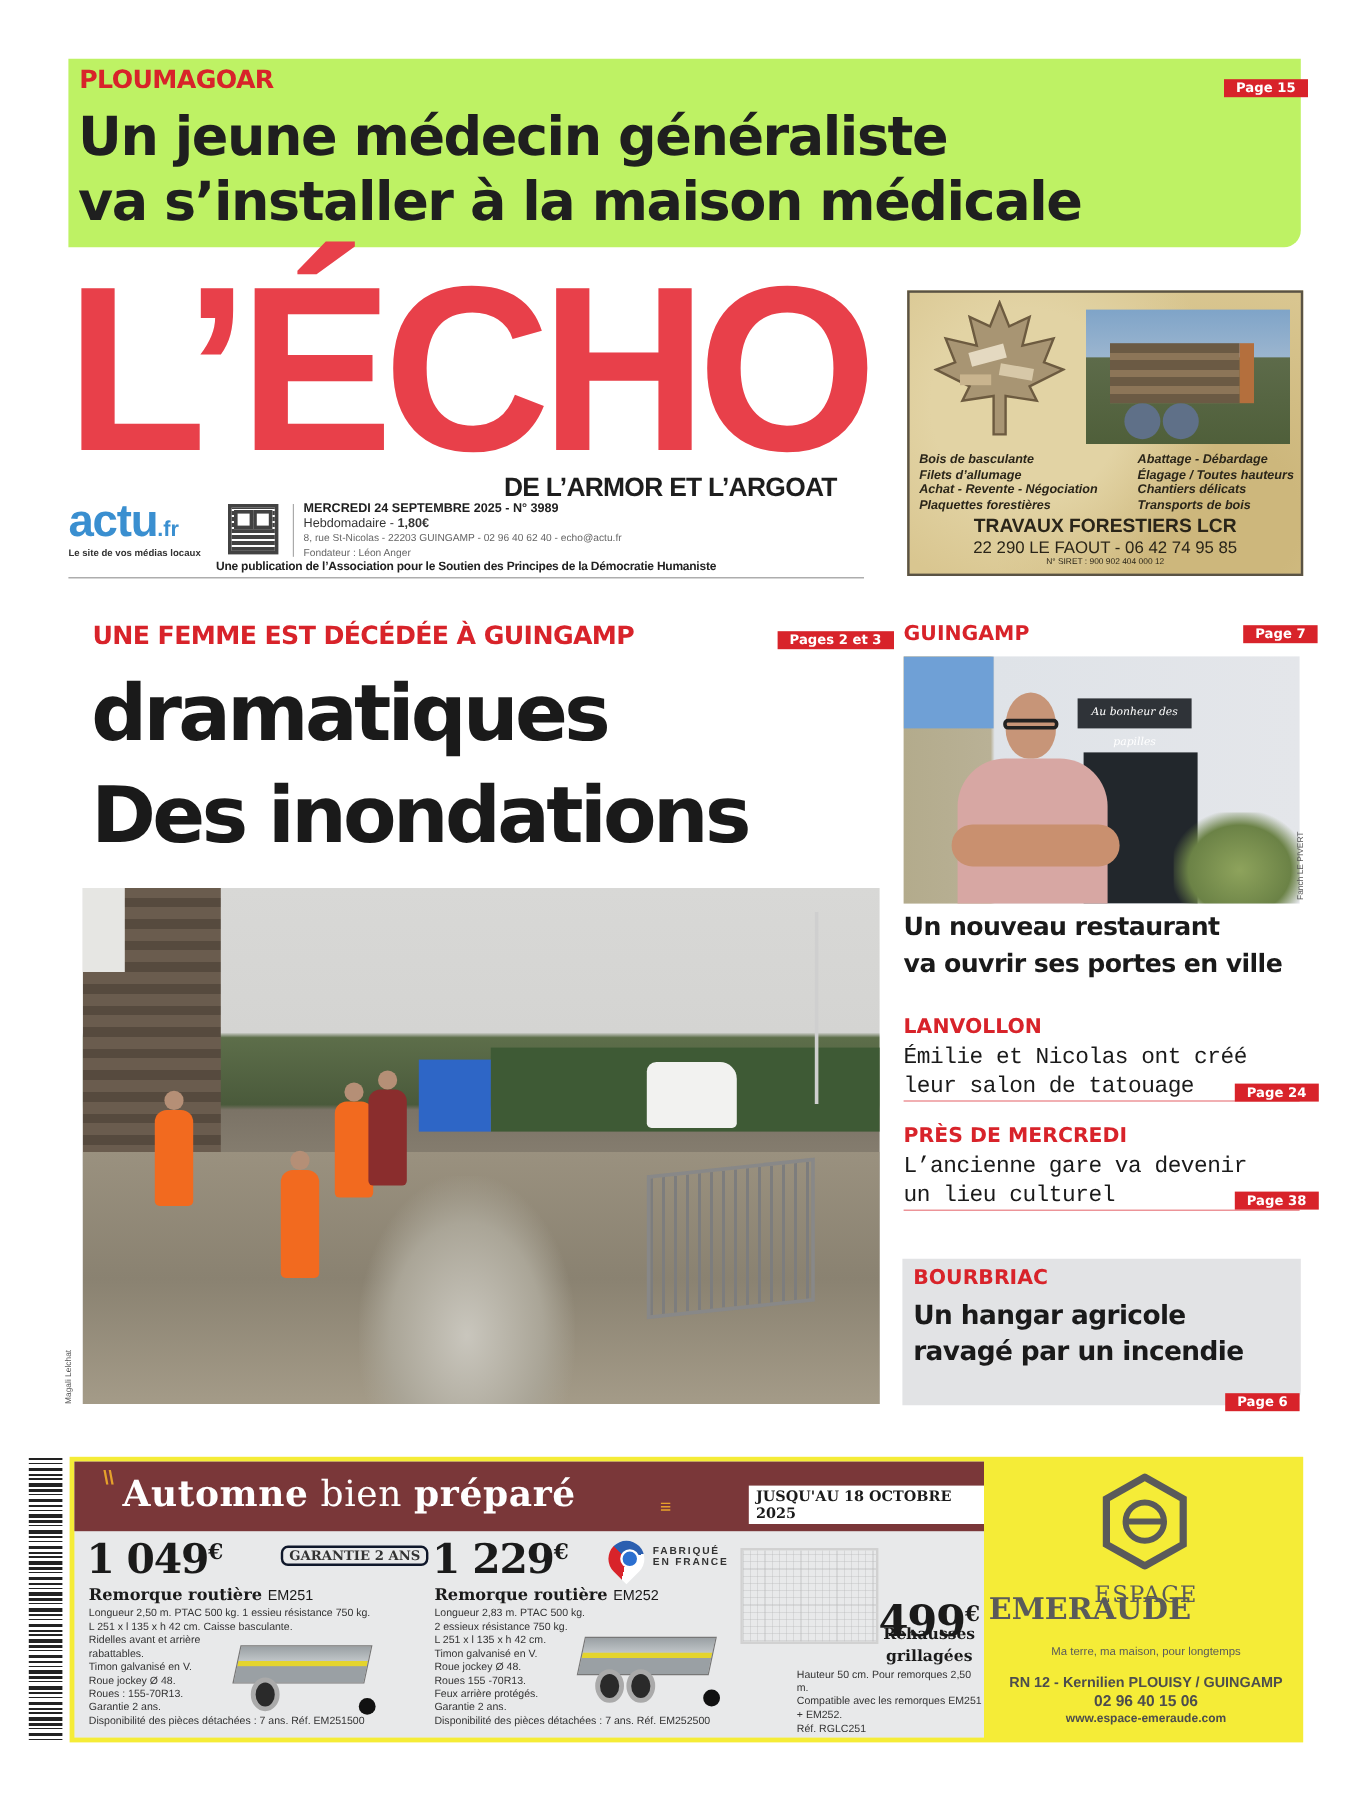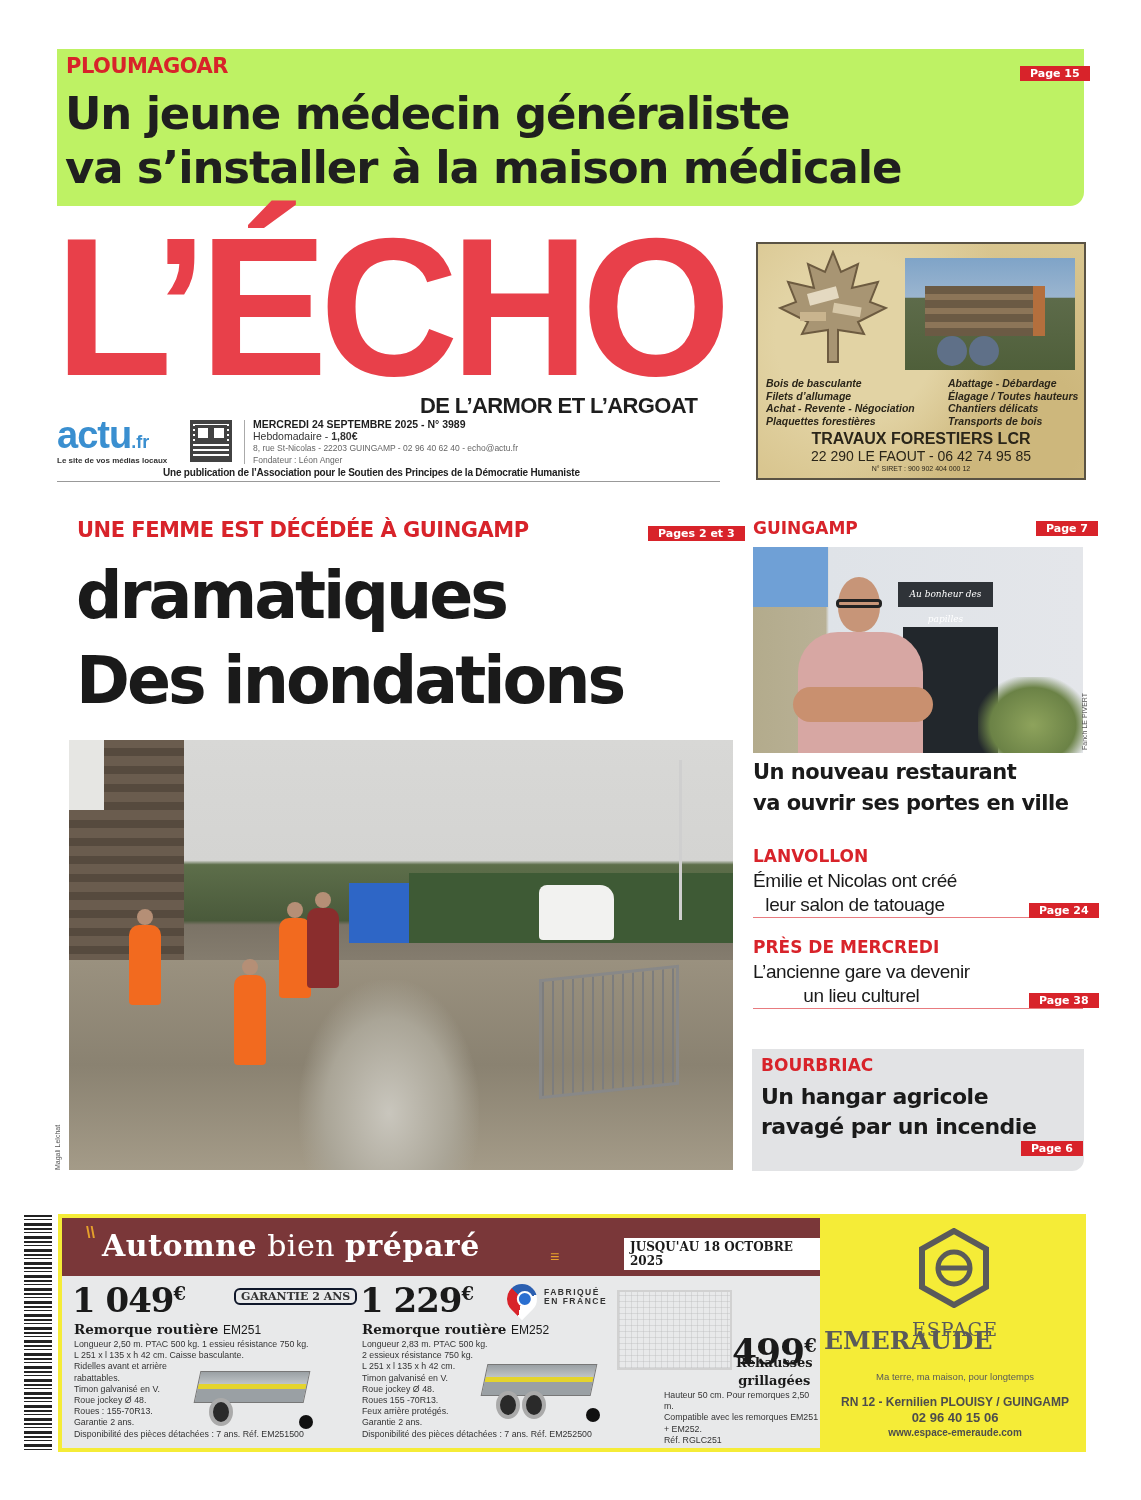--- a/index.html
+++ b/index.html
@@ -33,21 +33,21 @@
   .qr { position: absolute; left: 190px; top: 420px; width: 42px; height: 42px; background:
     repeating-linear-gradient(0deg, #222 0 3px, #fff 3px 5px),
     #fff; opacity: 0.85; border: 3px solid #222; }
   .qr::before { content:""; position:absolute; left:2px; top:2px; width:10px; height:10px; background:#fff; border:3px solid #222; }
   .qr::after { content:""; position:absolute; right:2px; top:2px; width:10px; height:10px; background:#fff; border:3px solid #222; }
   .mast-divider { position: absolute; left: 244px; top: 420px; width: 1px; height: 44px; background: #aaa; }
   .mast-info { position: absolute; left: 253px; top: 418px; font-size: 10px; line-height: 12px; color: #333; }
   .mast-info .l1 { font-weight: bold; font-size: 10.5px; color: #1e1e1e; }
   .mast-info .l2 { font-size: 10.5px; }
   .mast-info .l3, .mast-info .l4 { font-size: 8.5px; color: #666; }
-  .mast-pub { position: absolute; left: 163px; top: 467px; font-size: 10px; font-weight: bold; color: #222; letter-spacing: -0.2px; text-align: center; }
+  .mast-pub { position: absolute; left: 180px; top: 467px; font-size: 10px; font-weight: bold; color: #222; letter-spacing: -0.2px; text-align: center; }
   .mast-rule { position: absolute; left: 57px; top: 481px; width: 663px; height: 1px; background: #999; }
 
   
   .forest-ad { position: absolute; left: 756px; top: 242px; width: 330px; height: 238px; background: #d9c690;
     background-image: radial-gradient(circle at 30% 40%, #e2d3a4 0 30%, transparent 60%), radial-gradient(circle at 80% 80%, #cdb77c 0 20%, transparent 60%);
     border: 2px solid #5a5344; }
   .leaf { position: absolute; left: 20px; top: 6px; width: 110px; height: 120px; }
   .truck-photo { position: absolute; left: 147px; top: 14px; width: 170px; height: 112px; background: linear-gradient(180deg, #7fa4c8 0%, #9bb5cf 35%, #5d6b4a 36%, #4f5f3a 100%); }
   .truck-logs { position: absolute; left: 20px; top: 28px; width: 120px; height: 50px; background: repeating-linear-gradient(0deg, #6b5a44 0 8px, #8c7558 8px 14px); border-right: 12px solid #b46f3d; }
   .truck-wheels { position: absolute; left: 32px; top: 78px; width: 30px; height: 30px; border-radius: 50%; background: #5f7088; box-shadow: 32px 0 0 #5f7088; }
@@ -85,21 +85,21 @@
   .guin-door { position: absolute; left: 150px; top: 80px; width: 95px; height: 126px; background: #22272c; }
   .guin-plants { position: absolute; left: 225px; top: 130px; width: 110px; height: 80px; background: radial-gradient(ellipse at 50% 60%, #8ea35c 0%, #6b8246 55%, transparent 75%); }
   .guin-man { position: absolute; left: 45px; top: 85px; width: 125px; height: 125px; background: #d7a7a3; border-radius: 40px 40px 0 0; }
   .guin-head { position: absolute; left: 85px; top: 30px; width: 42px; height: 55px; border-radius: 50% 50% 45% 45%; background: #c79578; }
   .guin-glasses { position: absolute; left: 83px; top: 52px; width: 46px; height: 9px; border: 3px solid #222; border-radius: 4px; }
   .guin-arms { position: absolute; left: 40px; top: 140px; width: 140px; height: 35px; background: #c9906f; border-radius: 18px; }
   .photo-credit-guin { position: absolute; left: 1081px; top: 750px; transform: rotate(-90deg); transform-origin: left top; font-size: 7px; color: #555; }
   .guin-headline { position: absolute; left: 753px; top: 757px; font-family: "DejaVu Sans", sans-serif; font-weight: bold; font-size: 21px; line-height: 31px; letter-spacing: -0.5px; color: #1a1a1a; }
 
   .brief-kicker { position: absolute; left: 753px; font-family: "DejaVu Sans", sans-serif; font-weight: bold; font-size: 17px; }
-  .brief-headline { position: absolute; left: 753px; font-family: Liberation Sans, sans-serif; font-size: 19px; line-height: 24px; letter-spacing: -0.4px; color: #1a1a1a; text-align: center; }
+  .brief-headline { position: absolute; left: 753px; font-family: Liberation Mono, monospace; font-size: 19px; line-height: 24px; letter-spacing: -0.4px; color: #1a1a1a; }
   .brief-rule { position: absolute; left: 753px; width: 330px; height: 1px; background: #d8232a; opacity: 0.6; }
 
   .bourb-box { position: absolute; left: 752px; top: 1049px; width: 332px; height: 122px; background: #e2e3e5; border-bottom-right-radius: 12px; }
   .bourb-kicker { position: absolute; left: 9px; top: 6px; font-family: "DejaVu Sans", sans-serif; font-weight: bold; font-size: 17px; }
   .bourb-headline { position: absolute; left: 9px; top: 33px; font-family: "DejaVu Sans", sans-serif; font-weight: bold; font-size: 22px; line-height: 30px; letter-spacing: -0.5px; color: #1a1a1a; }
 
   
   .barcode { position: absolute; left: 24px; top: 1215px; width: 28px; height: 235px;
     background: repeating-linear-gradient(180deg, #222 0 2px, #fff 2px 4px, #222 4px 5px, #fff 5px 8px, #222 8px 11px, #fff 11px 13px); }
 
@@ -249,21 +249,21 @@
 </div>
 <span class="page-badge" style="left:1029px; top:993px;">Page 38</span>
 <div class="brief-rule" style="top:1008px;"></div>
 
 <div class="bourb-box">
   <div class="bourb-kicker red">BOURBRIAC</div>
   <div class="bourb-headline">
     <div>Un hangar agricole</div>
     <div>ravagé par un incendie</div>
   </div>
-  <span class="page-badge" style="left:269px; top:92px;">Page 6</span>
+  <span class="page-badge" style="left:269px; top:112px;">Page 6</span>
 </div>
 
 <div class="barcode"></div>
 
 <div class="ad">
   <div class="ad-inner">
     <div class="ad-header">
       <span class="ad-spark" style="left:24px; top:6px;">\\</span>
       <div class="ad-title"><b>Automne</b> <span>bien</span> <b>préparé</b></div>
       <span class="ad-spark" style="left:488px; top:30px;">≡</span>

